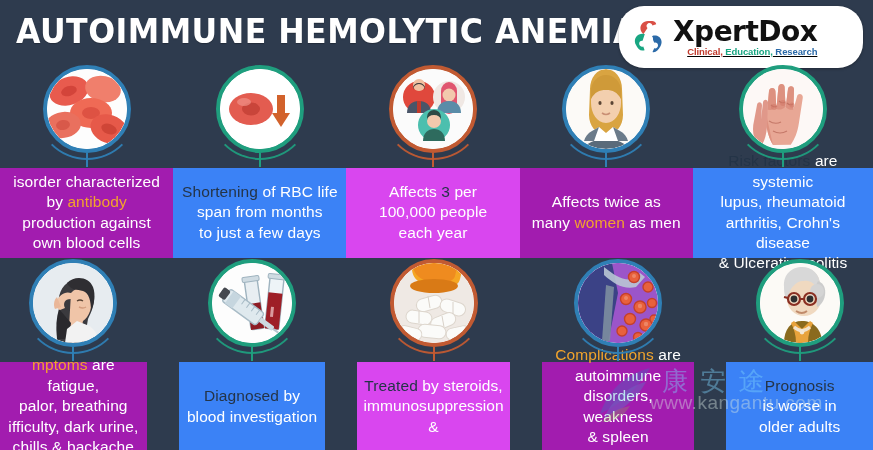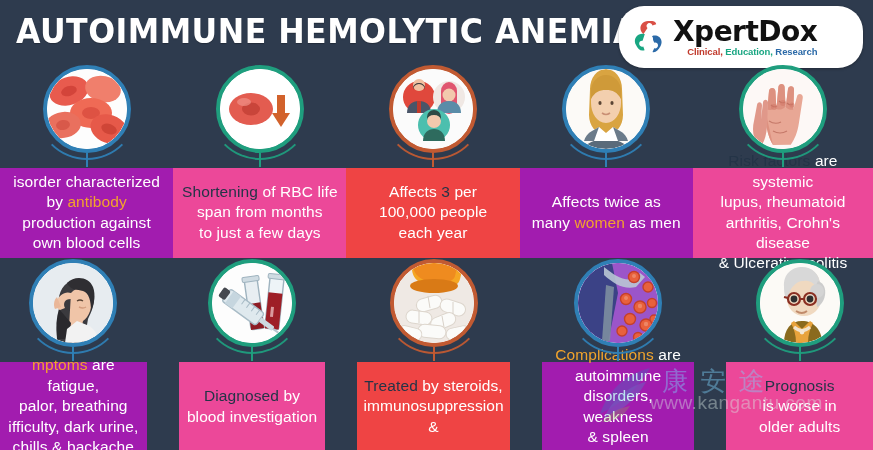--- a/index.html
+++ b/index.html
@@ -54,20 +54,21 @@
     font-family: "DejaVu Sans", sans-serif;
     font-size: 28px; font-weight: bold;
     color: #111111; letter-spacing: -0.5px;
     white-space: nowrap;
   }
   .logo-tag {
     font-size: 9.5px; font-weight: bold;
     white-space: nowrap; margin-top: 1px;
     letter-spacing: -0.1px;
     text-align: right;
+    text-decoration: underline;
   }
   .tag-clinical { color: #c0392b; }
   .tag-edu { color: #19a682; }
   .tag-res { color: #2b6aa8; }
 
   
   .row { position: relative; height: 194px; }
   .cells {
     display: flex;
     height: 100%;
@@ -128,22 +129,22 @@
     align-items: center;
     justify-content: center;
     text-align: center;
     color: #ffffff;
     font-size: 15.5px;
     line-height: 1.32;
     letter-spacing: .1px;
   }
   .panel .txt { display: block; }
   .p-blue  { background: #a21caf; }
-  .p-green { background: #ec4899; }
-  .p-orange{ background: #ef4444; text-align: center; }
+  .p-green { background: #3b82f6; }
+  .p-orange{ background: #d946ef; text-align: center; }
   .hl-orange { color: #f2a42c; }
   .hl-dark   { color: #243447; }
 
   
   .row1 .cells { padding-top: 0; }
   .row2 .cells { padding-top: 0; gap: 32px; }
 
   
   .watermark {
     position: absolute;

